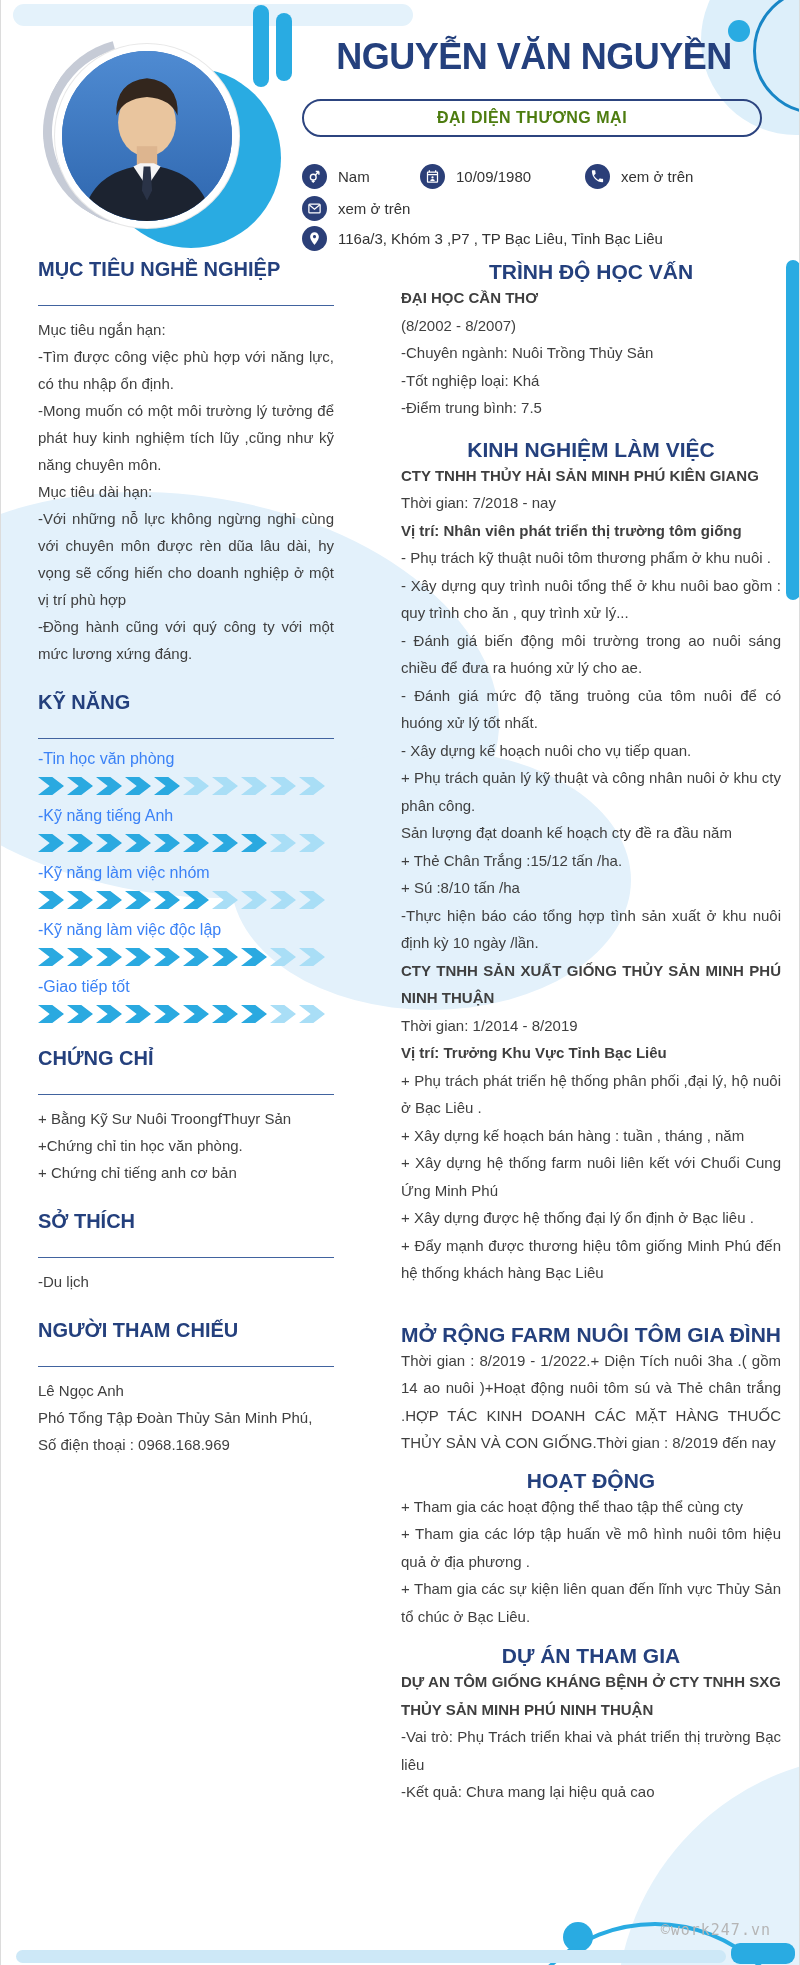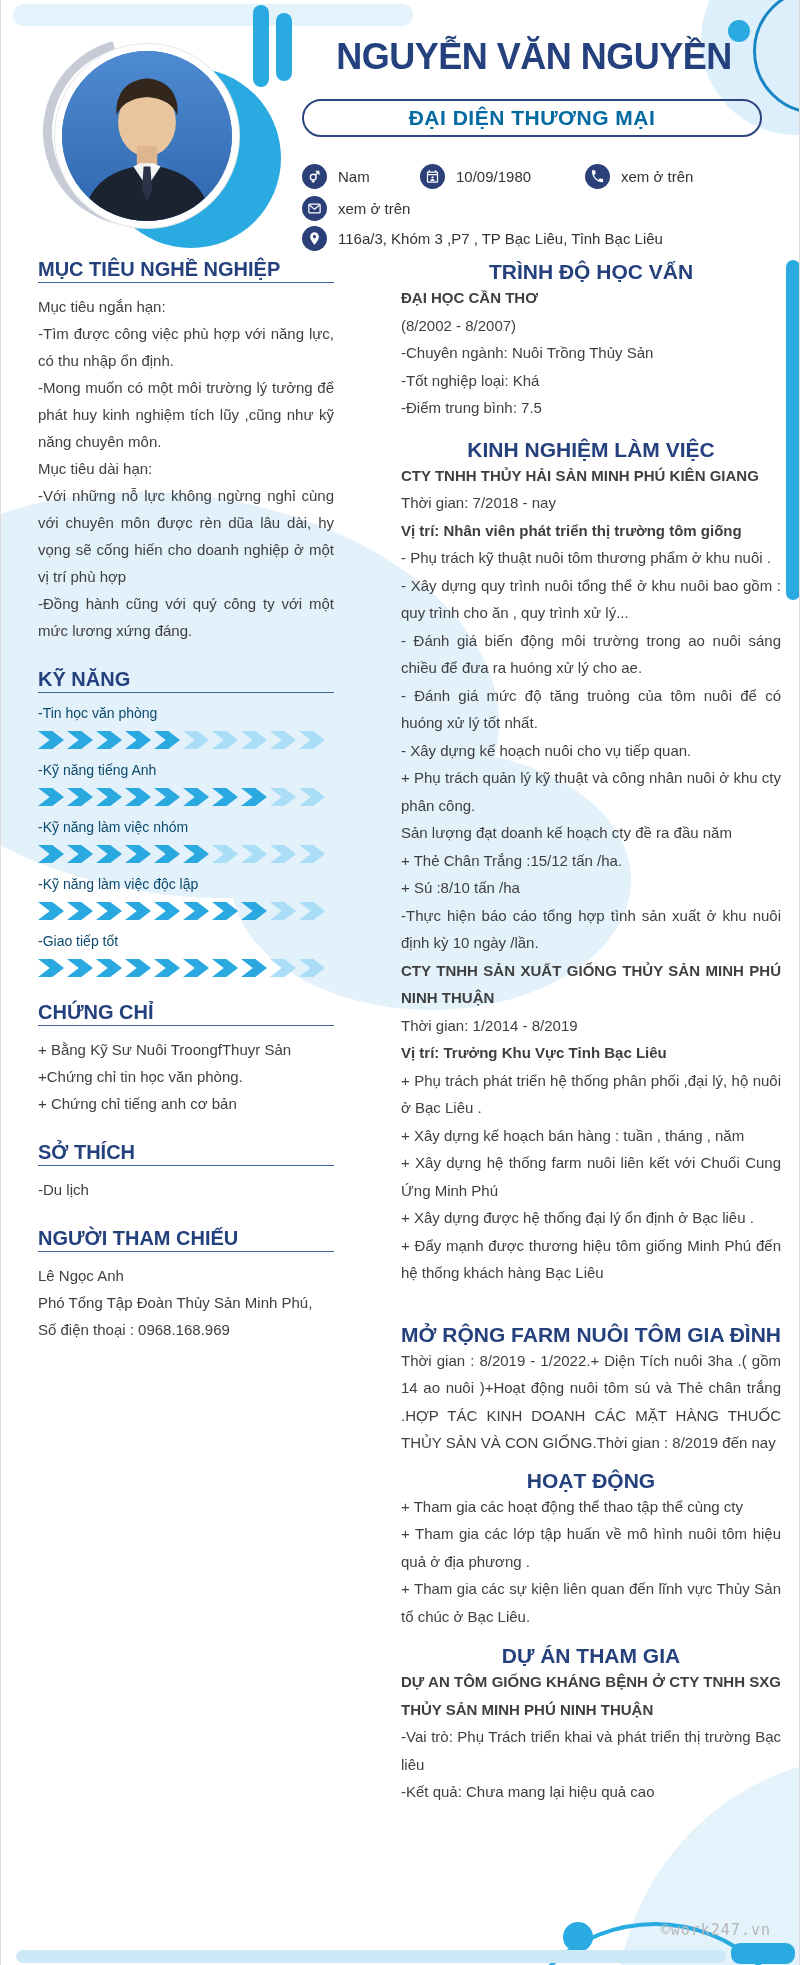--- a/index.html
+++ b/index.html
@@ -30,41 +30,41 @@
   .crescent{position:absolute;left:60px;top:42px;width:180px;height:180px;border-radius:50%;background:#29abe2;}
   .photo{position:absolute;left:14px;top:18px;width:170px;height:170px;border-radius:50%;
          border:7px solid #ffffff;overflow:hidden;background:#3a79c4;box-shadow:0 0 0 1px #e8e8e8;}
   .photo svg{display:block;width:100%;height:100%;}
   
   .name{position:absolute;left:300px;top:36px;width:466px;text-align:center;z-index:3;
         font-size:36px;font-weight:bold;color:#24407d;letter-spacing:-0.5px;white-space:nowrap;}
   .title-pill{position:absolute;left:301px;top:99px;width:460px;height:38px;z-index:3;
         border:2px solid #2c447f;border-radius:21px;box-sizing:border-box;
         display:flex;align-items:center;justify-content:center;
-        font-size:21px;font-weight:bold;color:#0369a1;letter-spacing:0.5px;}
+        font-size:16px;font-weight:bold;color:#4d7c0f;letter-spacing:0.5px;}
   .contact{position:absolute;z-index:3;display:flex;align-items:center;height:26px;}
   .cicon{width:25px;height:25px;border-radius:50%;background:#2b3f78;display:flex;
          align-items:center;justify-content:center;margin-right:11px;flex:0 0 auto;}
   .cicon svg{width:15px;height:15px;}
   .ctext{font-size:15px;color:#333;}
   
   .col-left{position:absolute;left:37px;top:258px;width:296px;z-index:2;}
   .col-right{position:absolute;left:400px;top:260px;width:380px;z-index:2;}
-  .h-left{font-size:20px;font-weight:bold;color:#24407d;padding-bottom:1px;
+  .h-left{font-size:20px;font-weight:bold;color:#24407d;padding-bottom:24px;
           border-bottom:1px solid #41639f;margin:0 0 10px 0;}
   .h-right{font-size:21px;font-weight:bold;color:#24407d;text-align:center;margin:0;}
   p.body{margin:0;font-size:15px;line-height:27px;text-align:justify;color:#3f3f3f;}
   .col-right p.body{line-height:27.5px;}
   .bold-line{font-weight:bold;color:#141414;}
   .mt8{margin-top:8px;} .mt14{margin-top:14px;} .mt16{margin-top:16px;}
   .mt24{margin-top:24px;} .mt26{margin-top:26px;} .mt30{margin-top:12px;} .mt36{margin-top:36px;}
   .gap-top{margin-top:28px;}
   
   .skill{margin-bottom:11px;}
-  .skill-label{font-size:14px;color:#0c4a6e;margin-bottom:8px;line-height:20px;}
+  .skill-label{font-size:16px;color:#3b82f6;margin-bottom:8px;line-height:20px;}
   .chevrons{display:flex;gap:3px;margin-bottom:3px;}
   .chev{width:26px;height:18px;display:inline-block;
         clip-path:polygon(0% 0%,55% 0%,100% 50%,55% 100%,0% 100%,45% 50%);}
   .chev.on{background:#2aa9e0;} .chev.off{background:#a9def6;}
   
   .watermark{position:absolute;right:28px;bottom:26px;z-index:3;
              font-family:"DejaVu Sans Mono","Liberation Mono",monospace;
              font-size:15px;color:#b5b5b5;letter-spacing:1px;}
 </style>
 </head>

